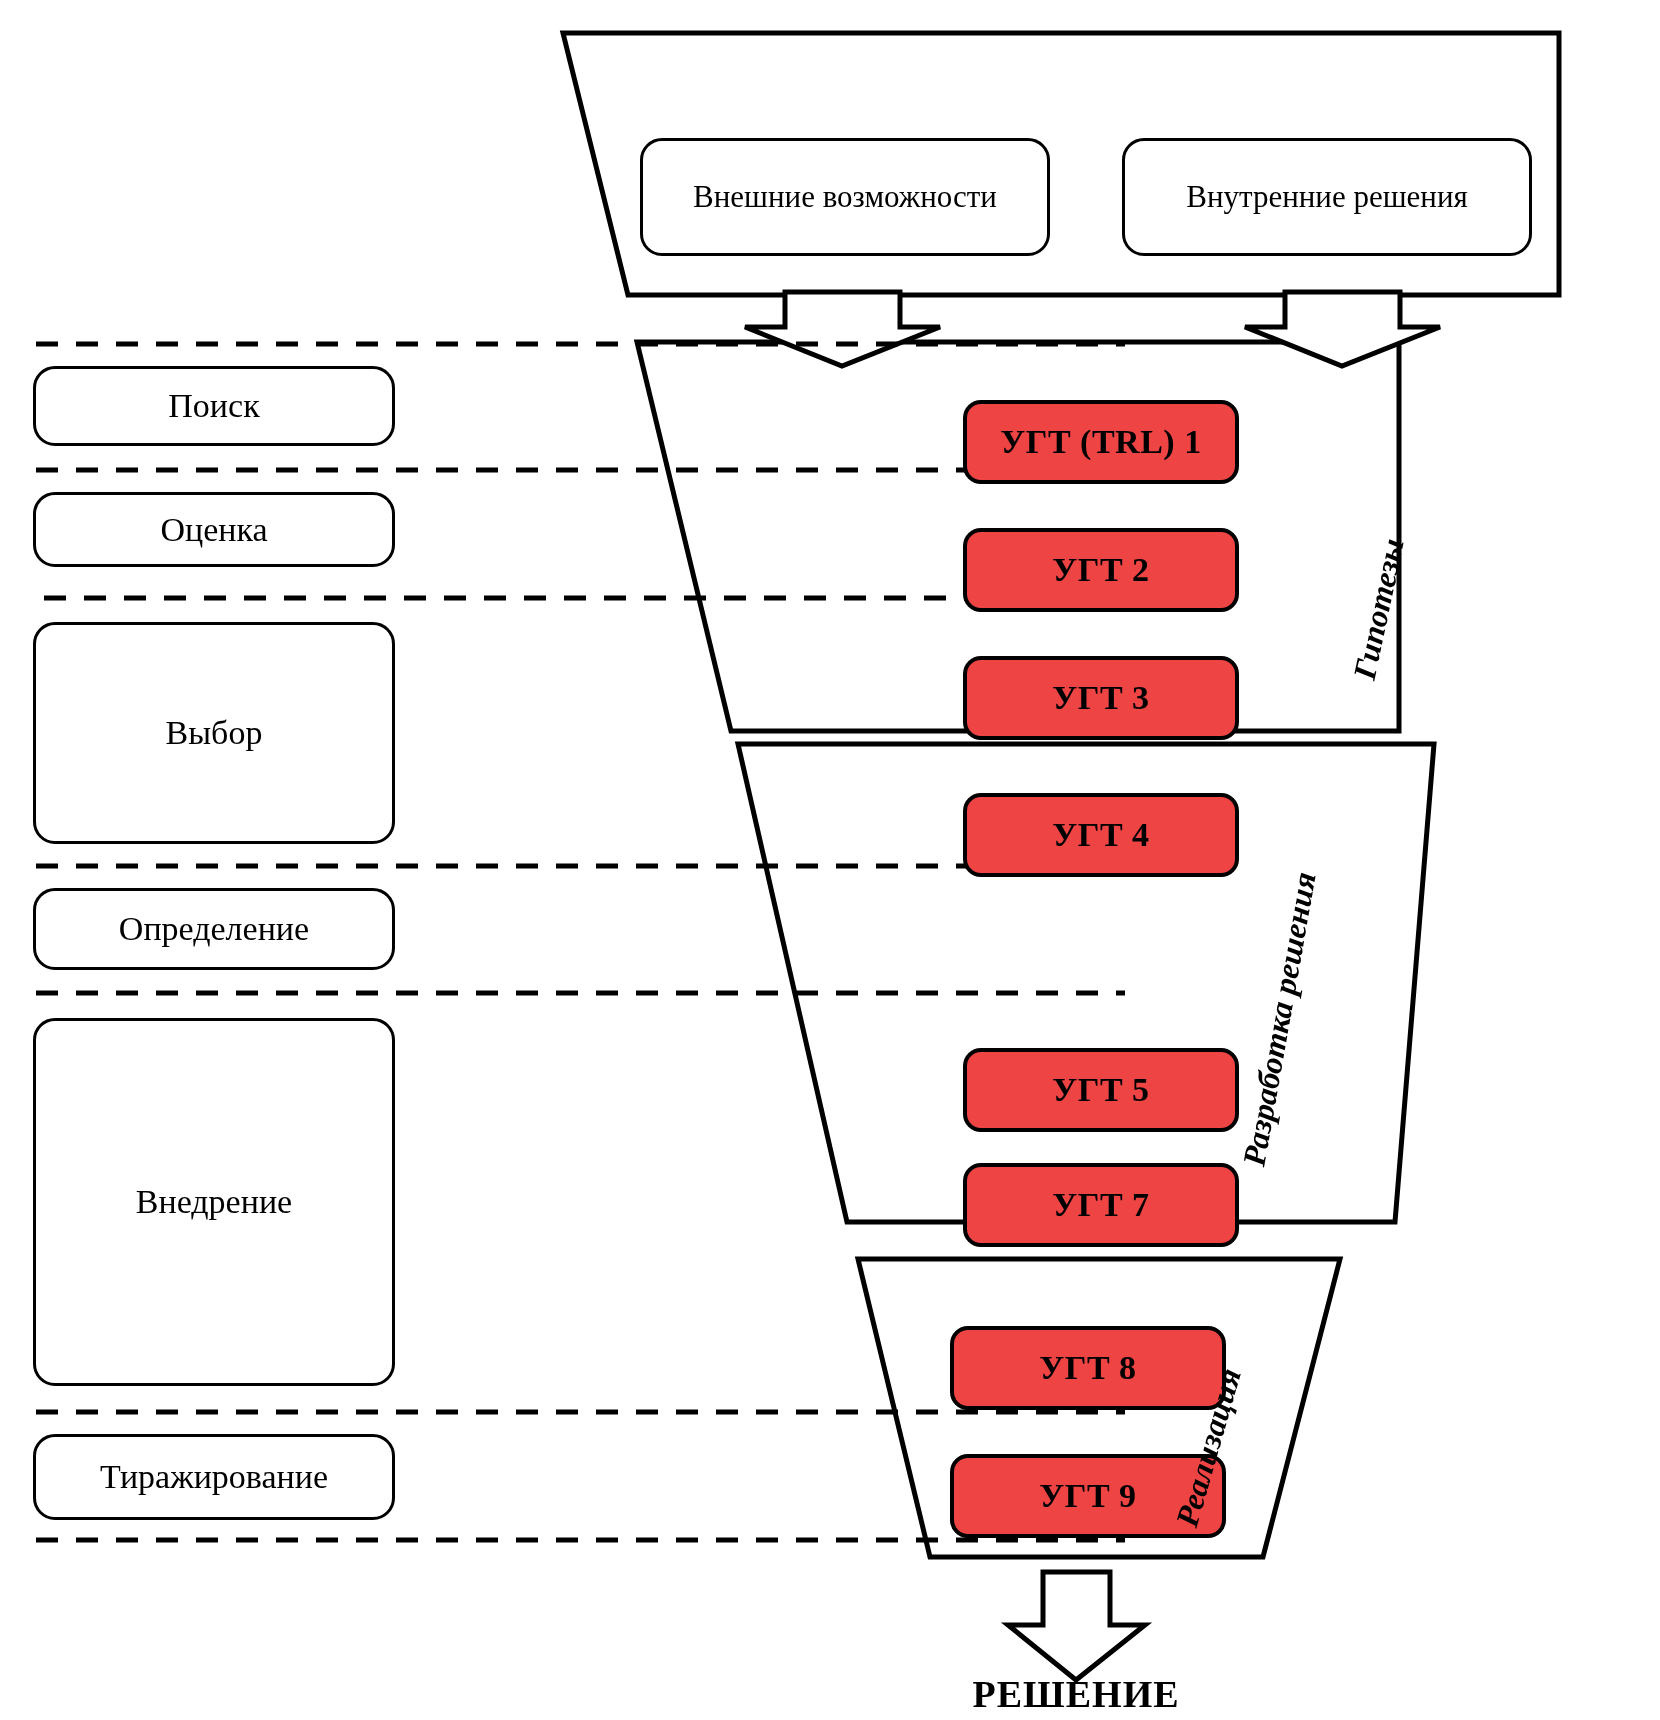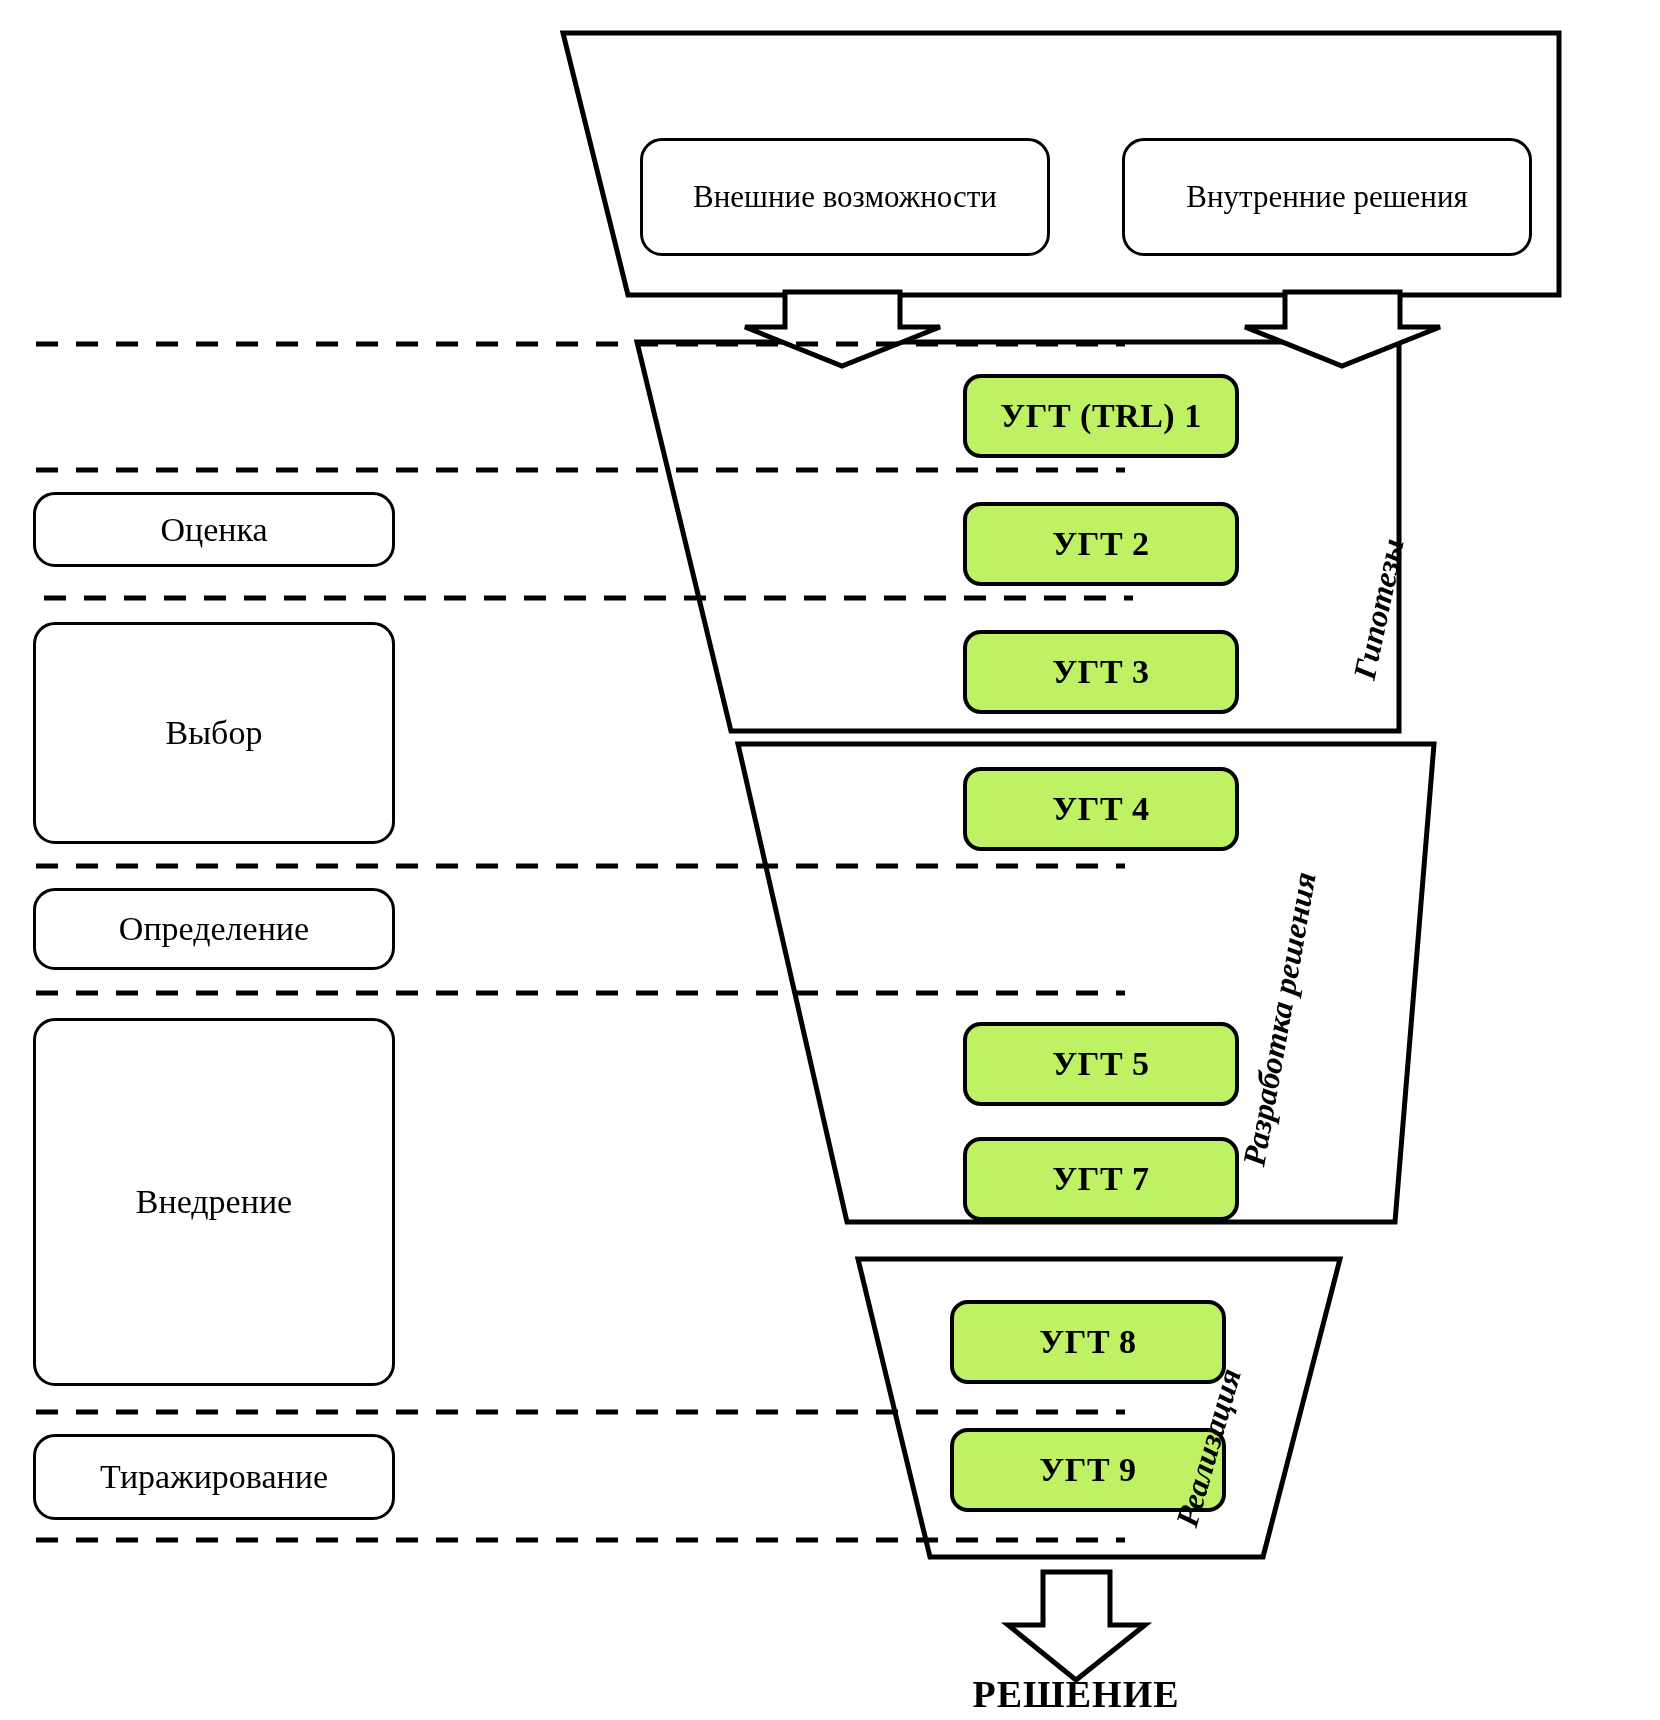--- a/index.html
+++ b/index.html
@@ -35,29 +35,30 @@
     text-align: center;
     font-size: 34px;
     line-height: 1.15;
     font-family: "Liberation Serif", "DejaVu Serif", serif;
   }
   .trl-box {
     position: absolute;
     box-sizing: border-box;
     border: 4px solid #000;
     border-radius: 18px;
-    background: #bef264;
+    background: #ef4444;
     display: flex;
     align-items: center;
     justify-content: center;
     text-align: center;
     font-size: 34px;
     font-weight: bold;
     letter-spacing: 0.5px;
     font-family: "Liberation Serif", "DejaVu Serif", serif;
+    margin-top: 26px;
   }
   .challenge-box {
     position: absolute;
     box-sizing: border-box;
     border: 3px solid #000;
     border-radius: 22px;
     background: #fff;
     display: flex;
     align-items: center;
     justify-content: center;
@@ -120,20 +121,21 @@
       <line x1="36" y1="993" x2="1125" y2="993"></line>
       <line x1="36" y1="1412" x2="1125" y2="1412"></line>
       <line x1="36" y1="1540" x2="1125" y2="1540"></line>
     </g>
   </svg>
 
 
   <div class="challenge-box" style="left:640px; top:138px; width:410px; height:118px;">Внешние возможности</div>
   <div class="challenge-box" style="left:1122px; top:138px; width:410px; height:118px;">Внутренние решения</div>
 
+  <div class="stage-box" style="left:33px; top:366px; width:362px; height:80px;">Поиск</div>
   <div class="stage-box" style="left:33px; top:492px; width:362px; height:75px;">Оценка</div>
   <div class="stage-box" style="left:33px; top:622px; width:362px; height:222px;">Выбор</div>
   <div class="stage-box" style="left:33px; top:888px; width:362px; height:82px;">Определение</div>
   <div class="stage-box" style="left:33px; top:1018px; width:362px; height:368px;">Внедрение</div>
   <div class="stage-box" style="left:33px; top:1434px; width:362px; height:86px;">Тиражирование</div>
 
   <div class="trl-box" style="left:963px; top:374px; width:276px; height:84px;">УГТ (TRL) 1</div>
   <div class="trl-box" style="left:963px; top:502px; width:276px; height:84px;">УГТ 2</div>
   <div class="trl-box" style="left:963px; top:630px; width:276px; height:84px;">УГТ 3</div>
   <div class="trl-box" style="left:963px; top:767px; width:276px; height:84px;">УГТ 4</div>

